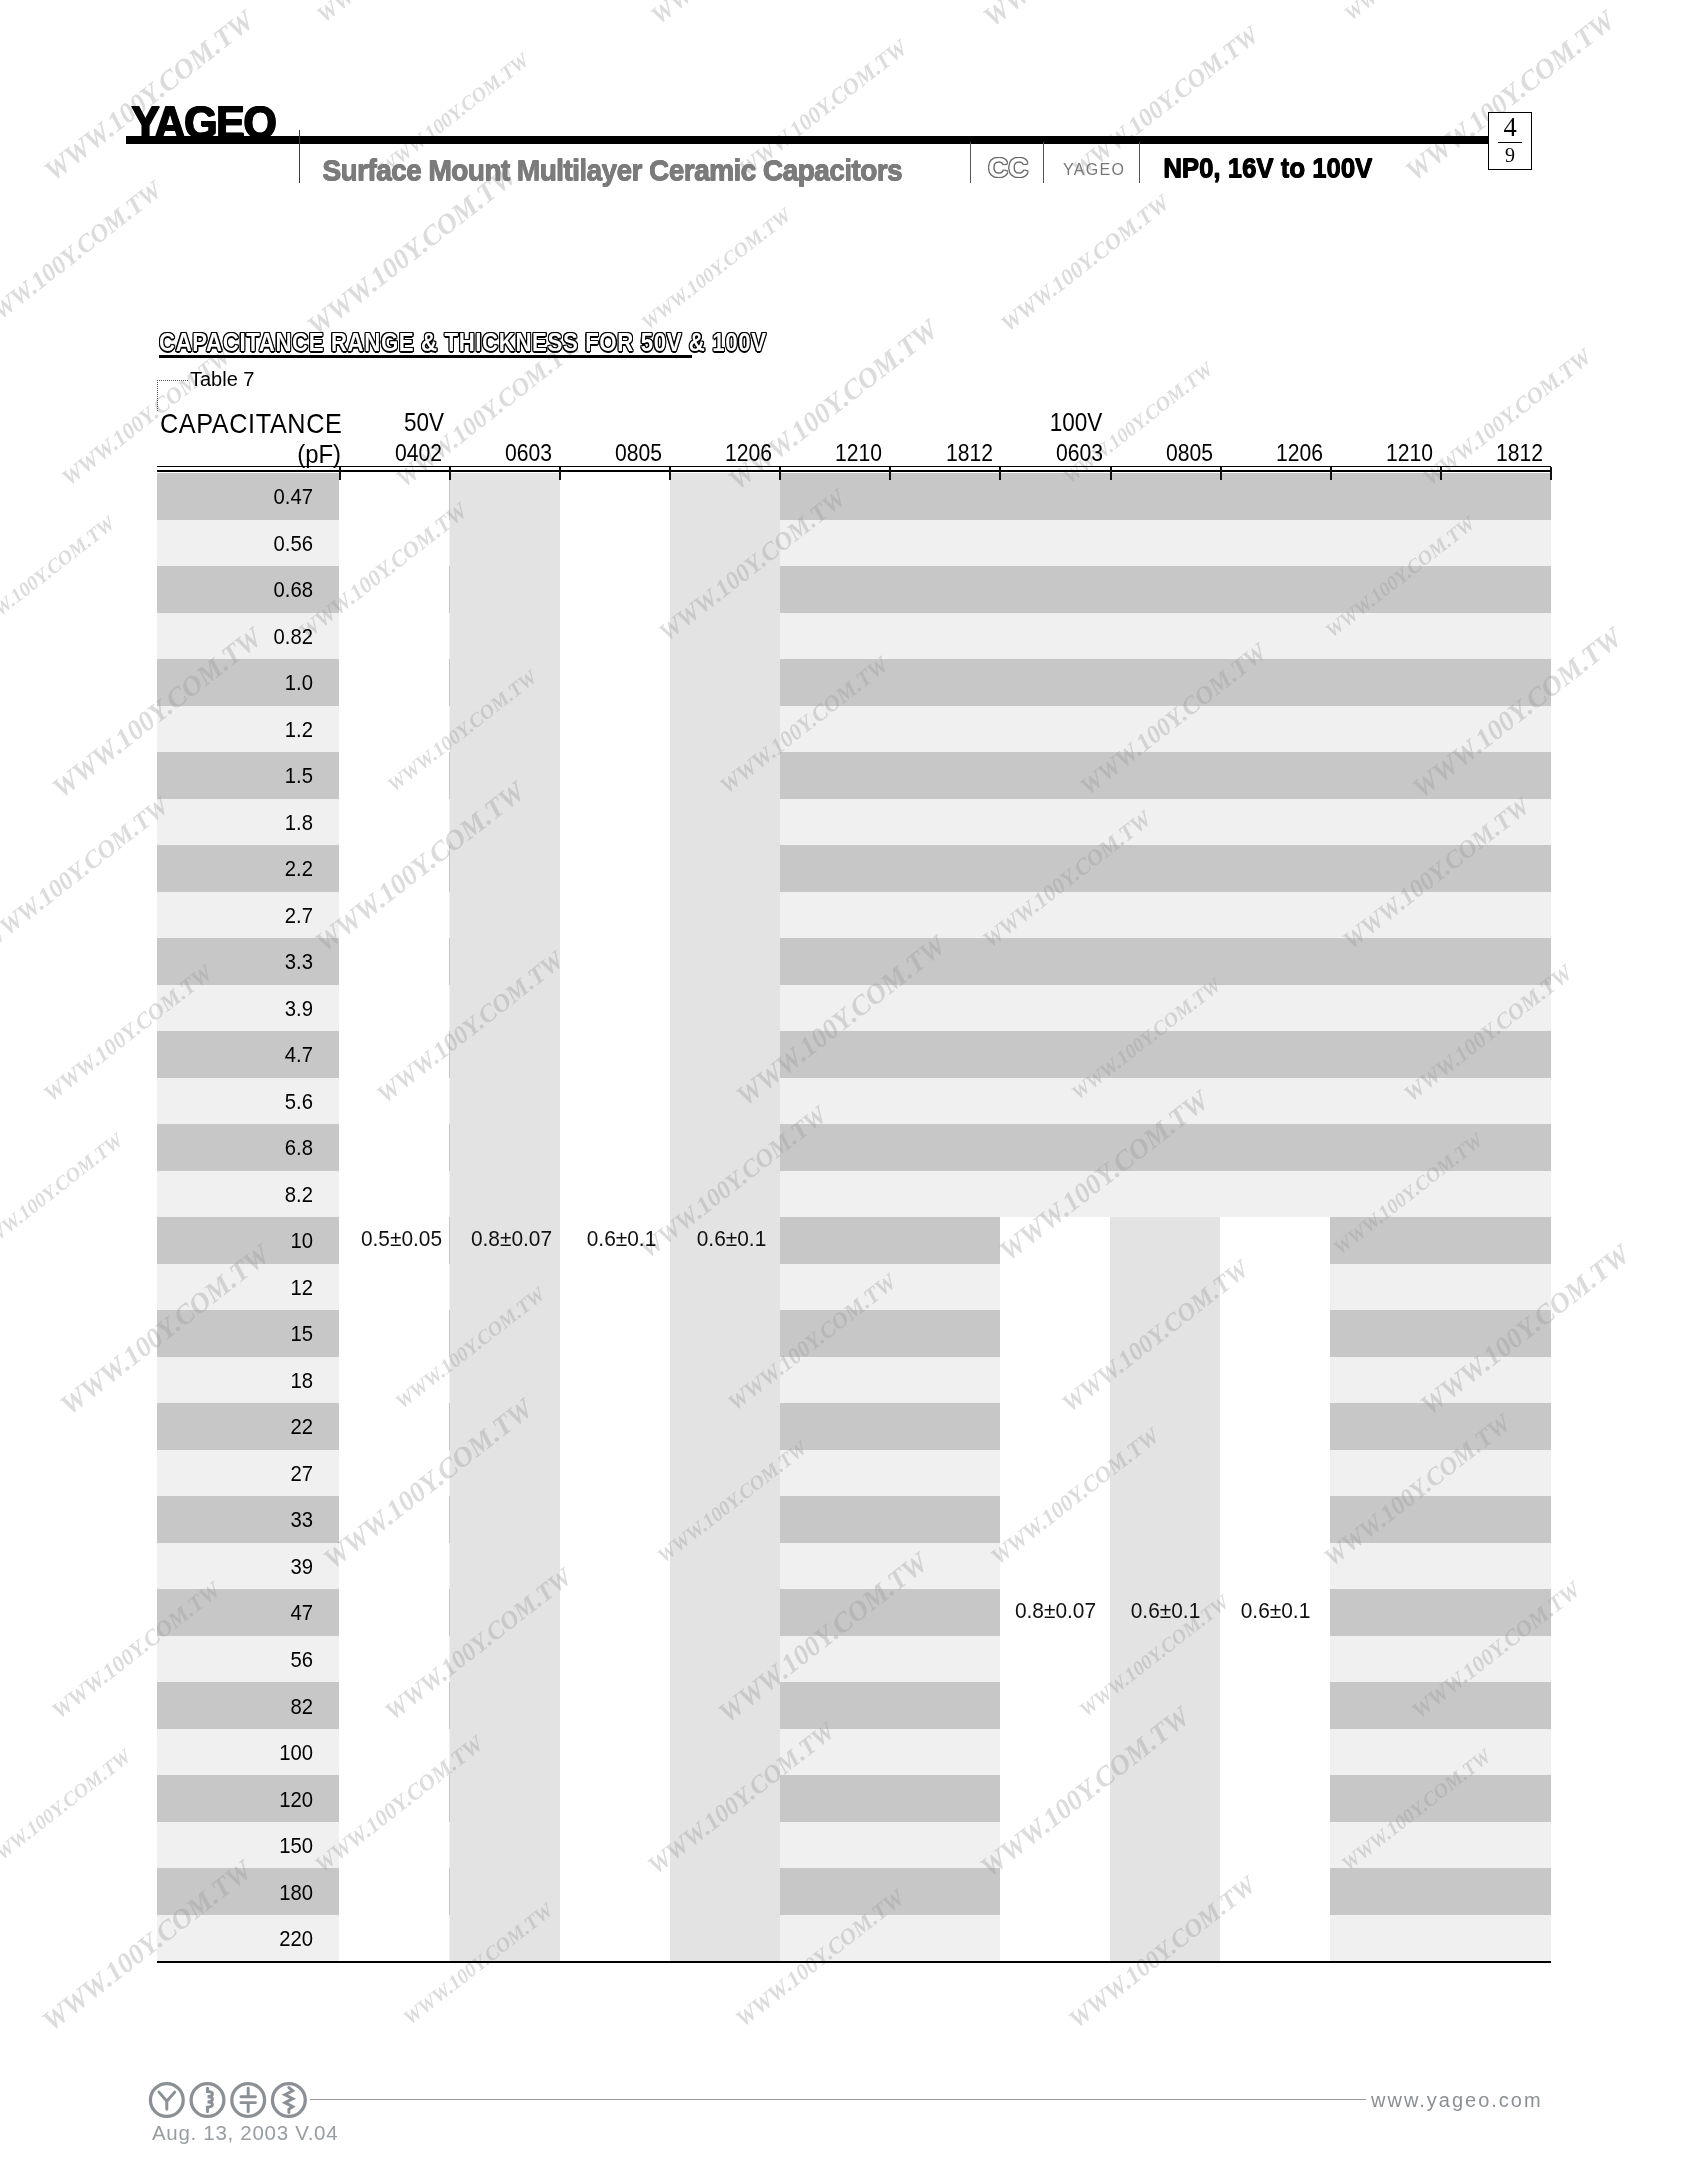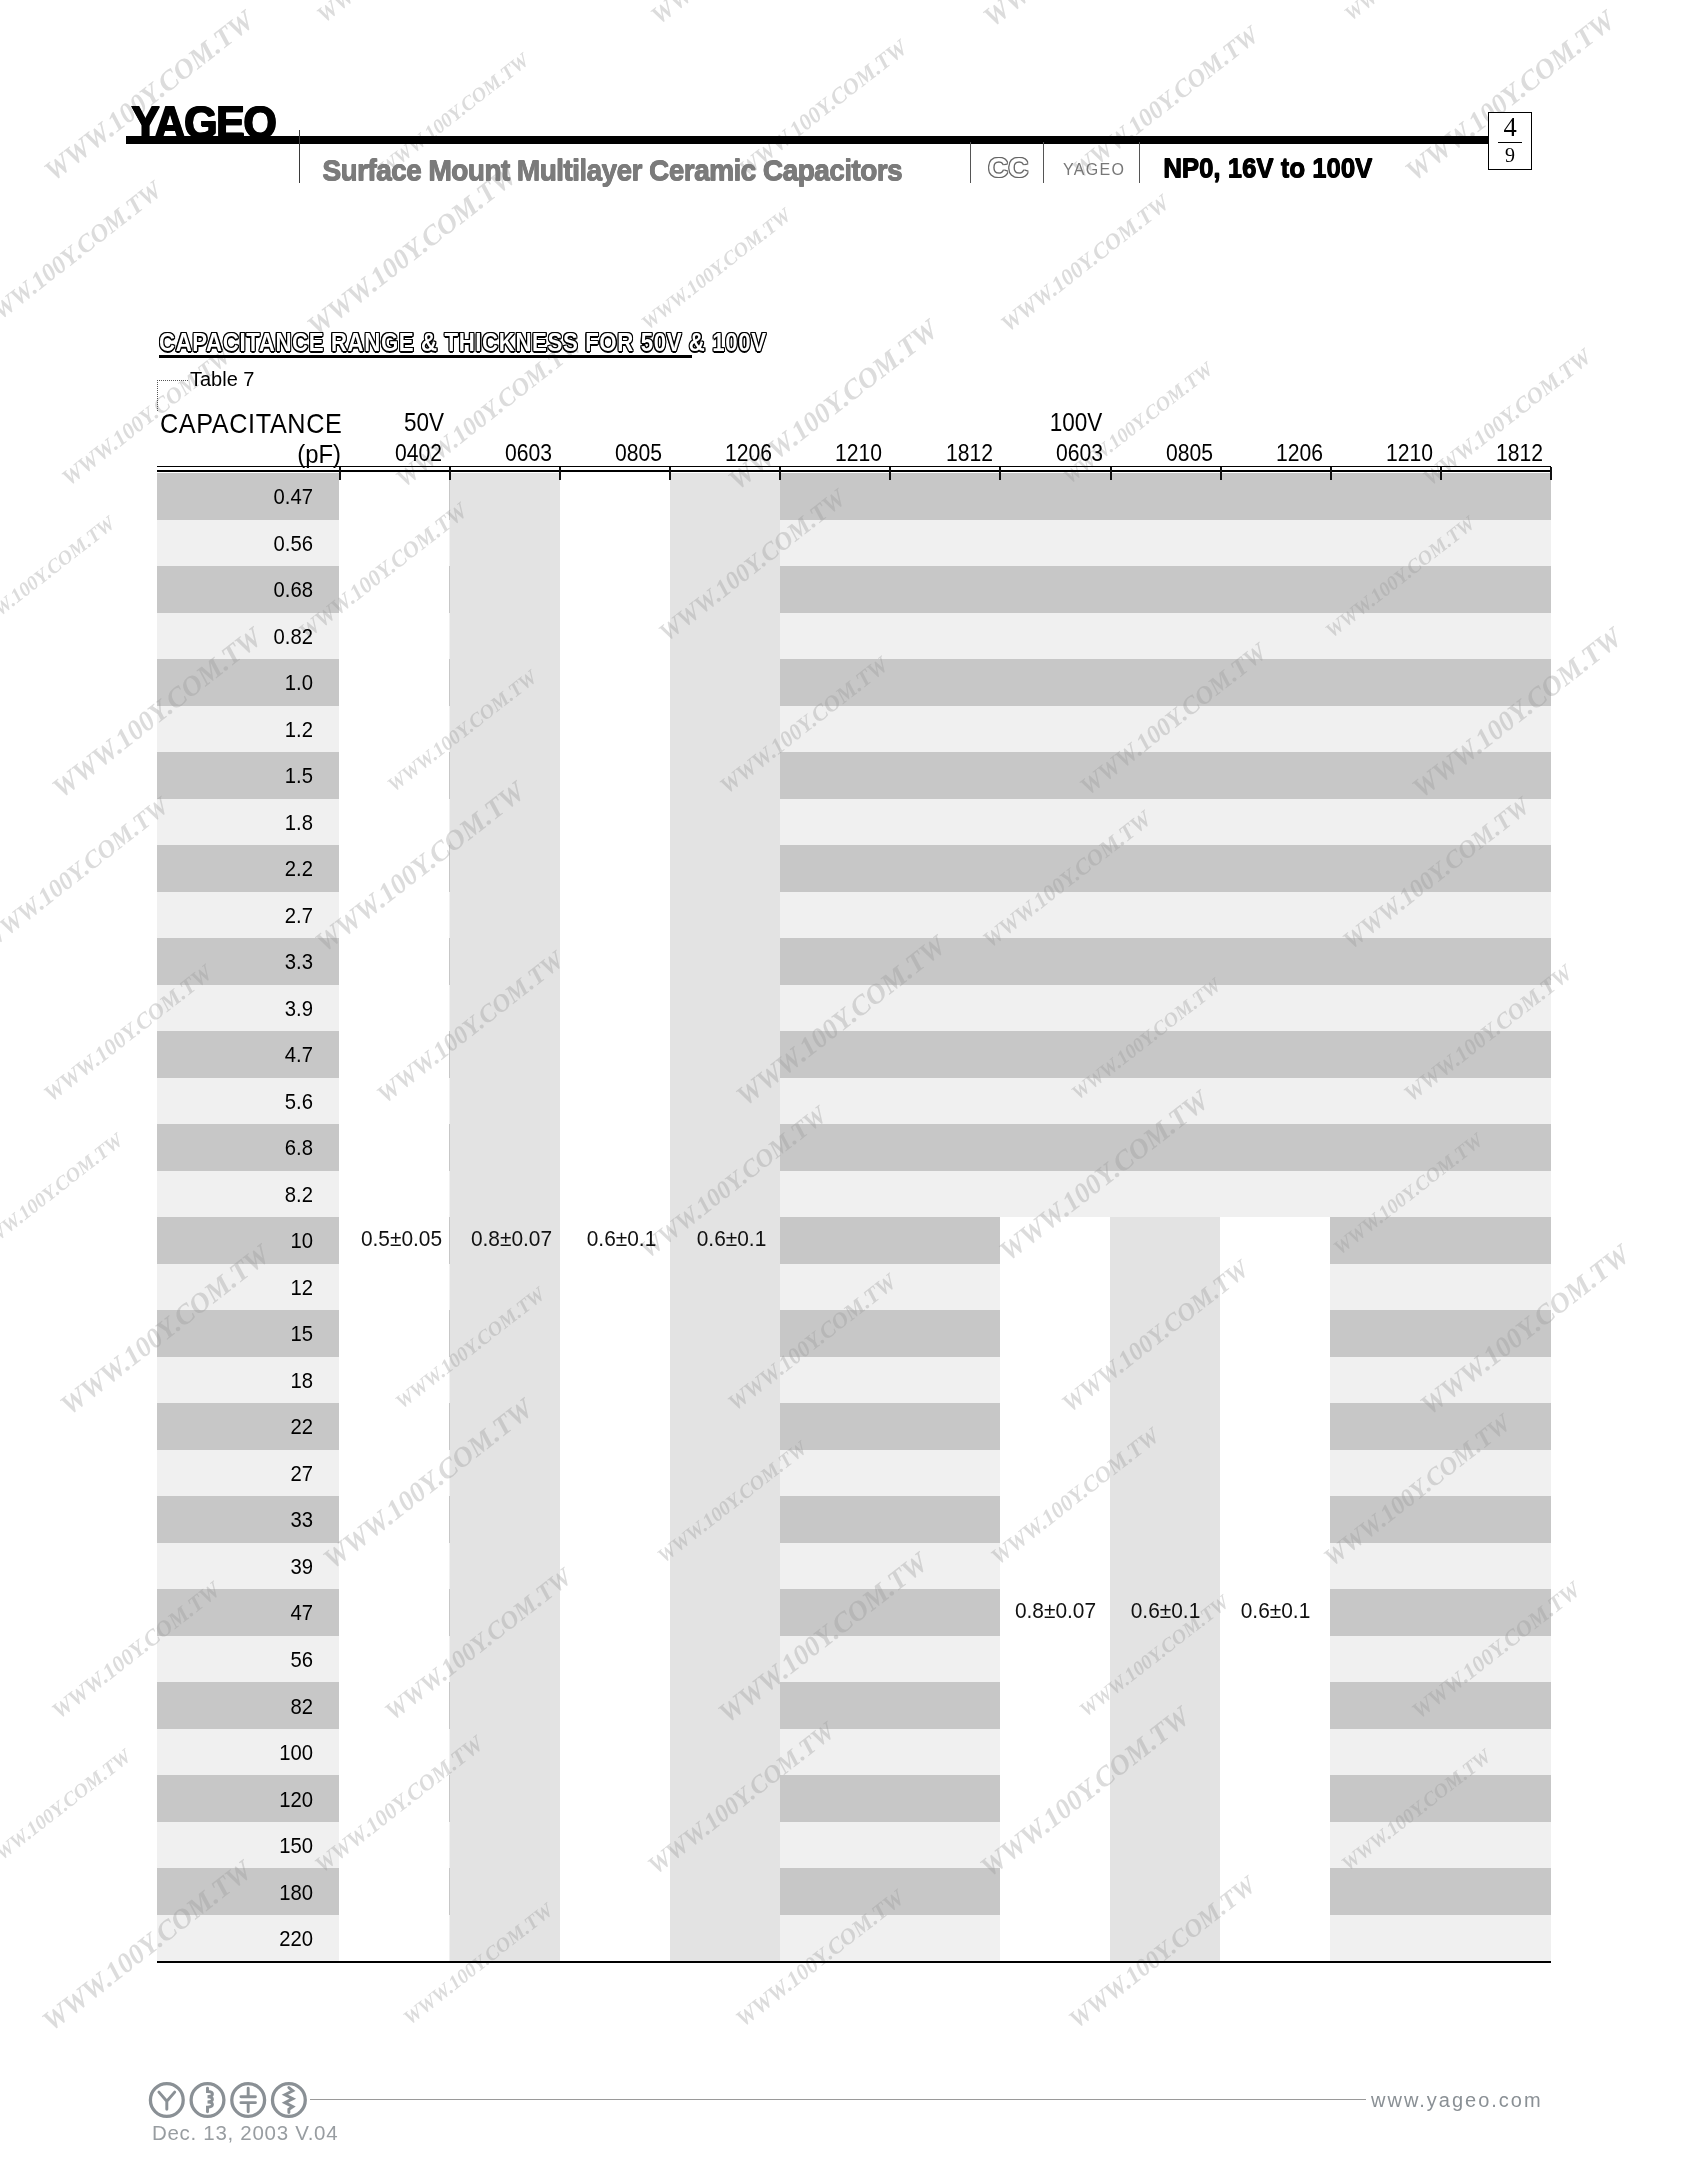--- a/index.html
+++ b/index.html
@@ -285,17 +285,17 @@
       <circle cx="214" cy="32" r="25"></circle>
     </g>
     <g fill="none" stroke="#8a9095" stroke-width="4.5" stroke-linecap="round">
       <path d="M16,20 L28,34 L40,20 M28,34 L28,46"></path>
       <path d="M90,14 L90,19 c10,0 10,8 0,8 c10,0 10,8 0,8 c10,0 10,8 0,8 L90,50"></path>
       <path d="M152,14 L152,27 M141,27 L163,27 M141,36 L163,36 M152,36 L152,50"></path>
       <path d="M214,13 L220,18 L208,24 L220,30 L208,36 L220,42 L214,46 L214,51"></path>
     </g>
   </svg>
   <div id="footer-line" class="abs"></div>
-  <div id="footer-date" class="abs">Dec. 13, 2003 V.04</div>
+  <div id="footer-date" class="abs">Aug. 13, 2003 V.04</div>
   <div id="footer-url" class="abs">www.yageo.com</div>
 
 </div>
 
 
 </body></html>

